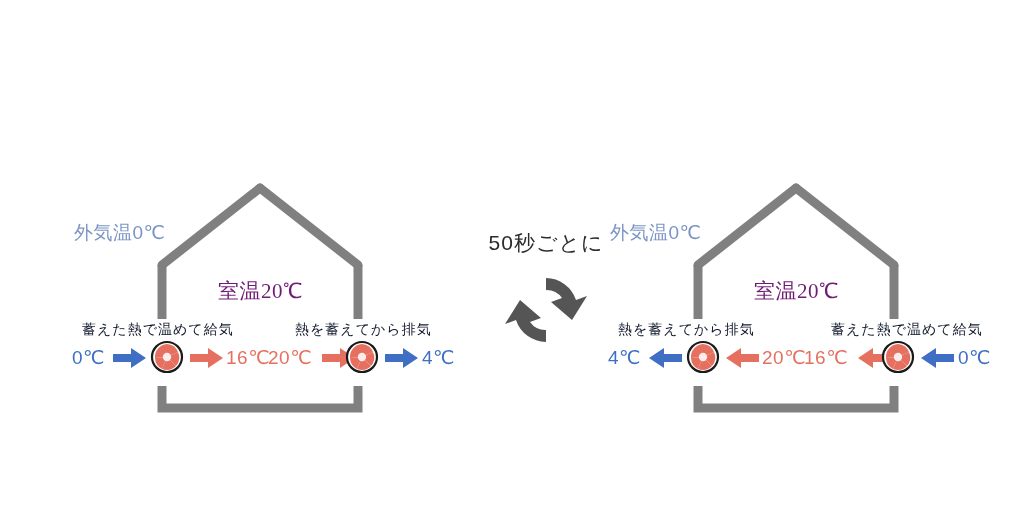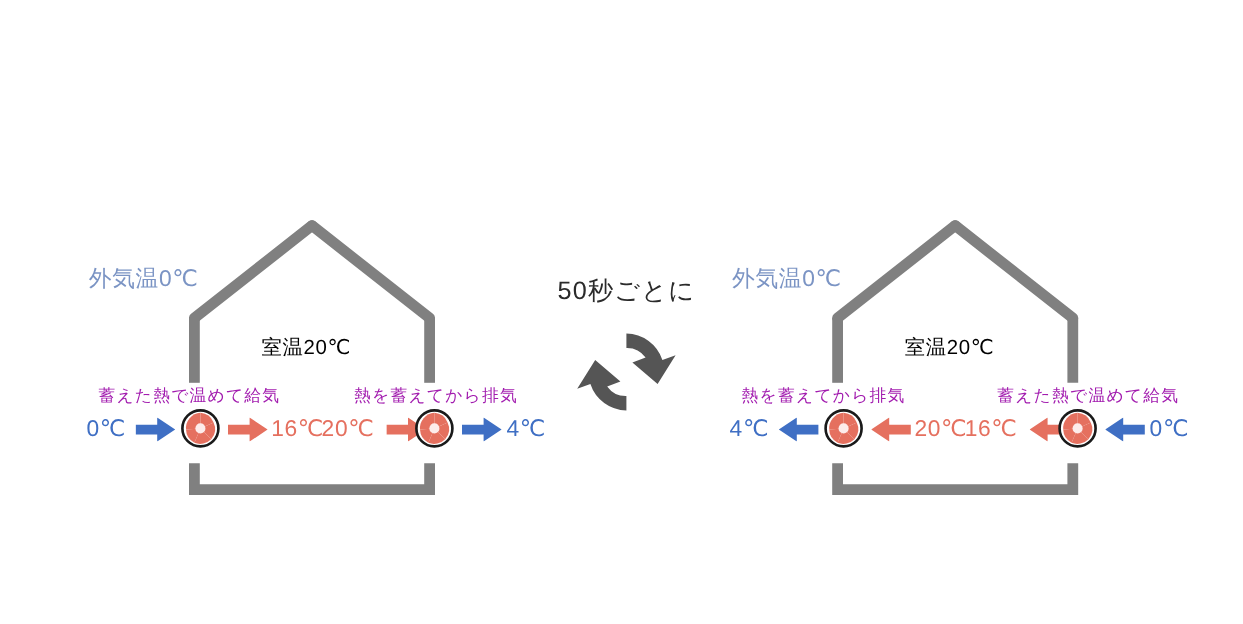--- a/index.html
+++ b/index.html
@@ -15,30 +15,30 @@
   
   .house{position:absolute;top:16px;width:420px;height:520px;}
   .house-svg{position:absolute;left:0;top:0;}
 
   
   .lbl{position:absolute;white-space:nowrap;line-height:1;}
   .outdoor-temp{
     font-size:19px;color:#7b94c4;letter-spacing:.5px;
   }
   .room-temp{
-    font-size:17px;color:#000000;letter-spacing:.5px;
+    font-size:21px;color:#701a75;letter-spacing:.5px;font-family:Liberation Serif, serif;
   }
   .flow-caption{
-    font-size:14px;color:#a21caf;letter-spacing:1px;
+    font-size:14px;color:#0f172a;letter-spacing:1px;
   }
   .temp-blue{font-size:19px;color:#3f6fc4;letter-spacing:.5px;}
   .temp-red{font-size:19px;color:#e5705f;letter-spacing:.5px;}
 
   
-  .center-block{position:absolute;left:432px;top:0;width:180px;height:520px;}
+  .center-block{position:absolute;left:456px;top:0;width:180px;height:520px;}
   .center-text{
     position:absolute;width:180px;text-align:center;
     font-size:21px;color:#2b2b2b;letter-spacing:1px;line-height:1;
   }
   .swap-icon{position:absolute;left:50%;transform:translateX(-50%);}
 
   .fan{position:absolute;}
   .arrow{position:absolute;}
 </style>
 </head>

